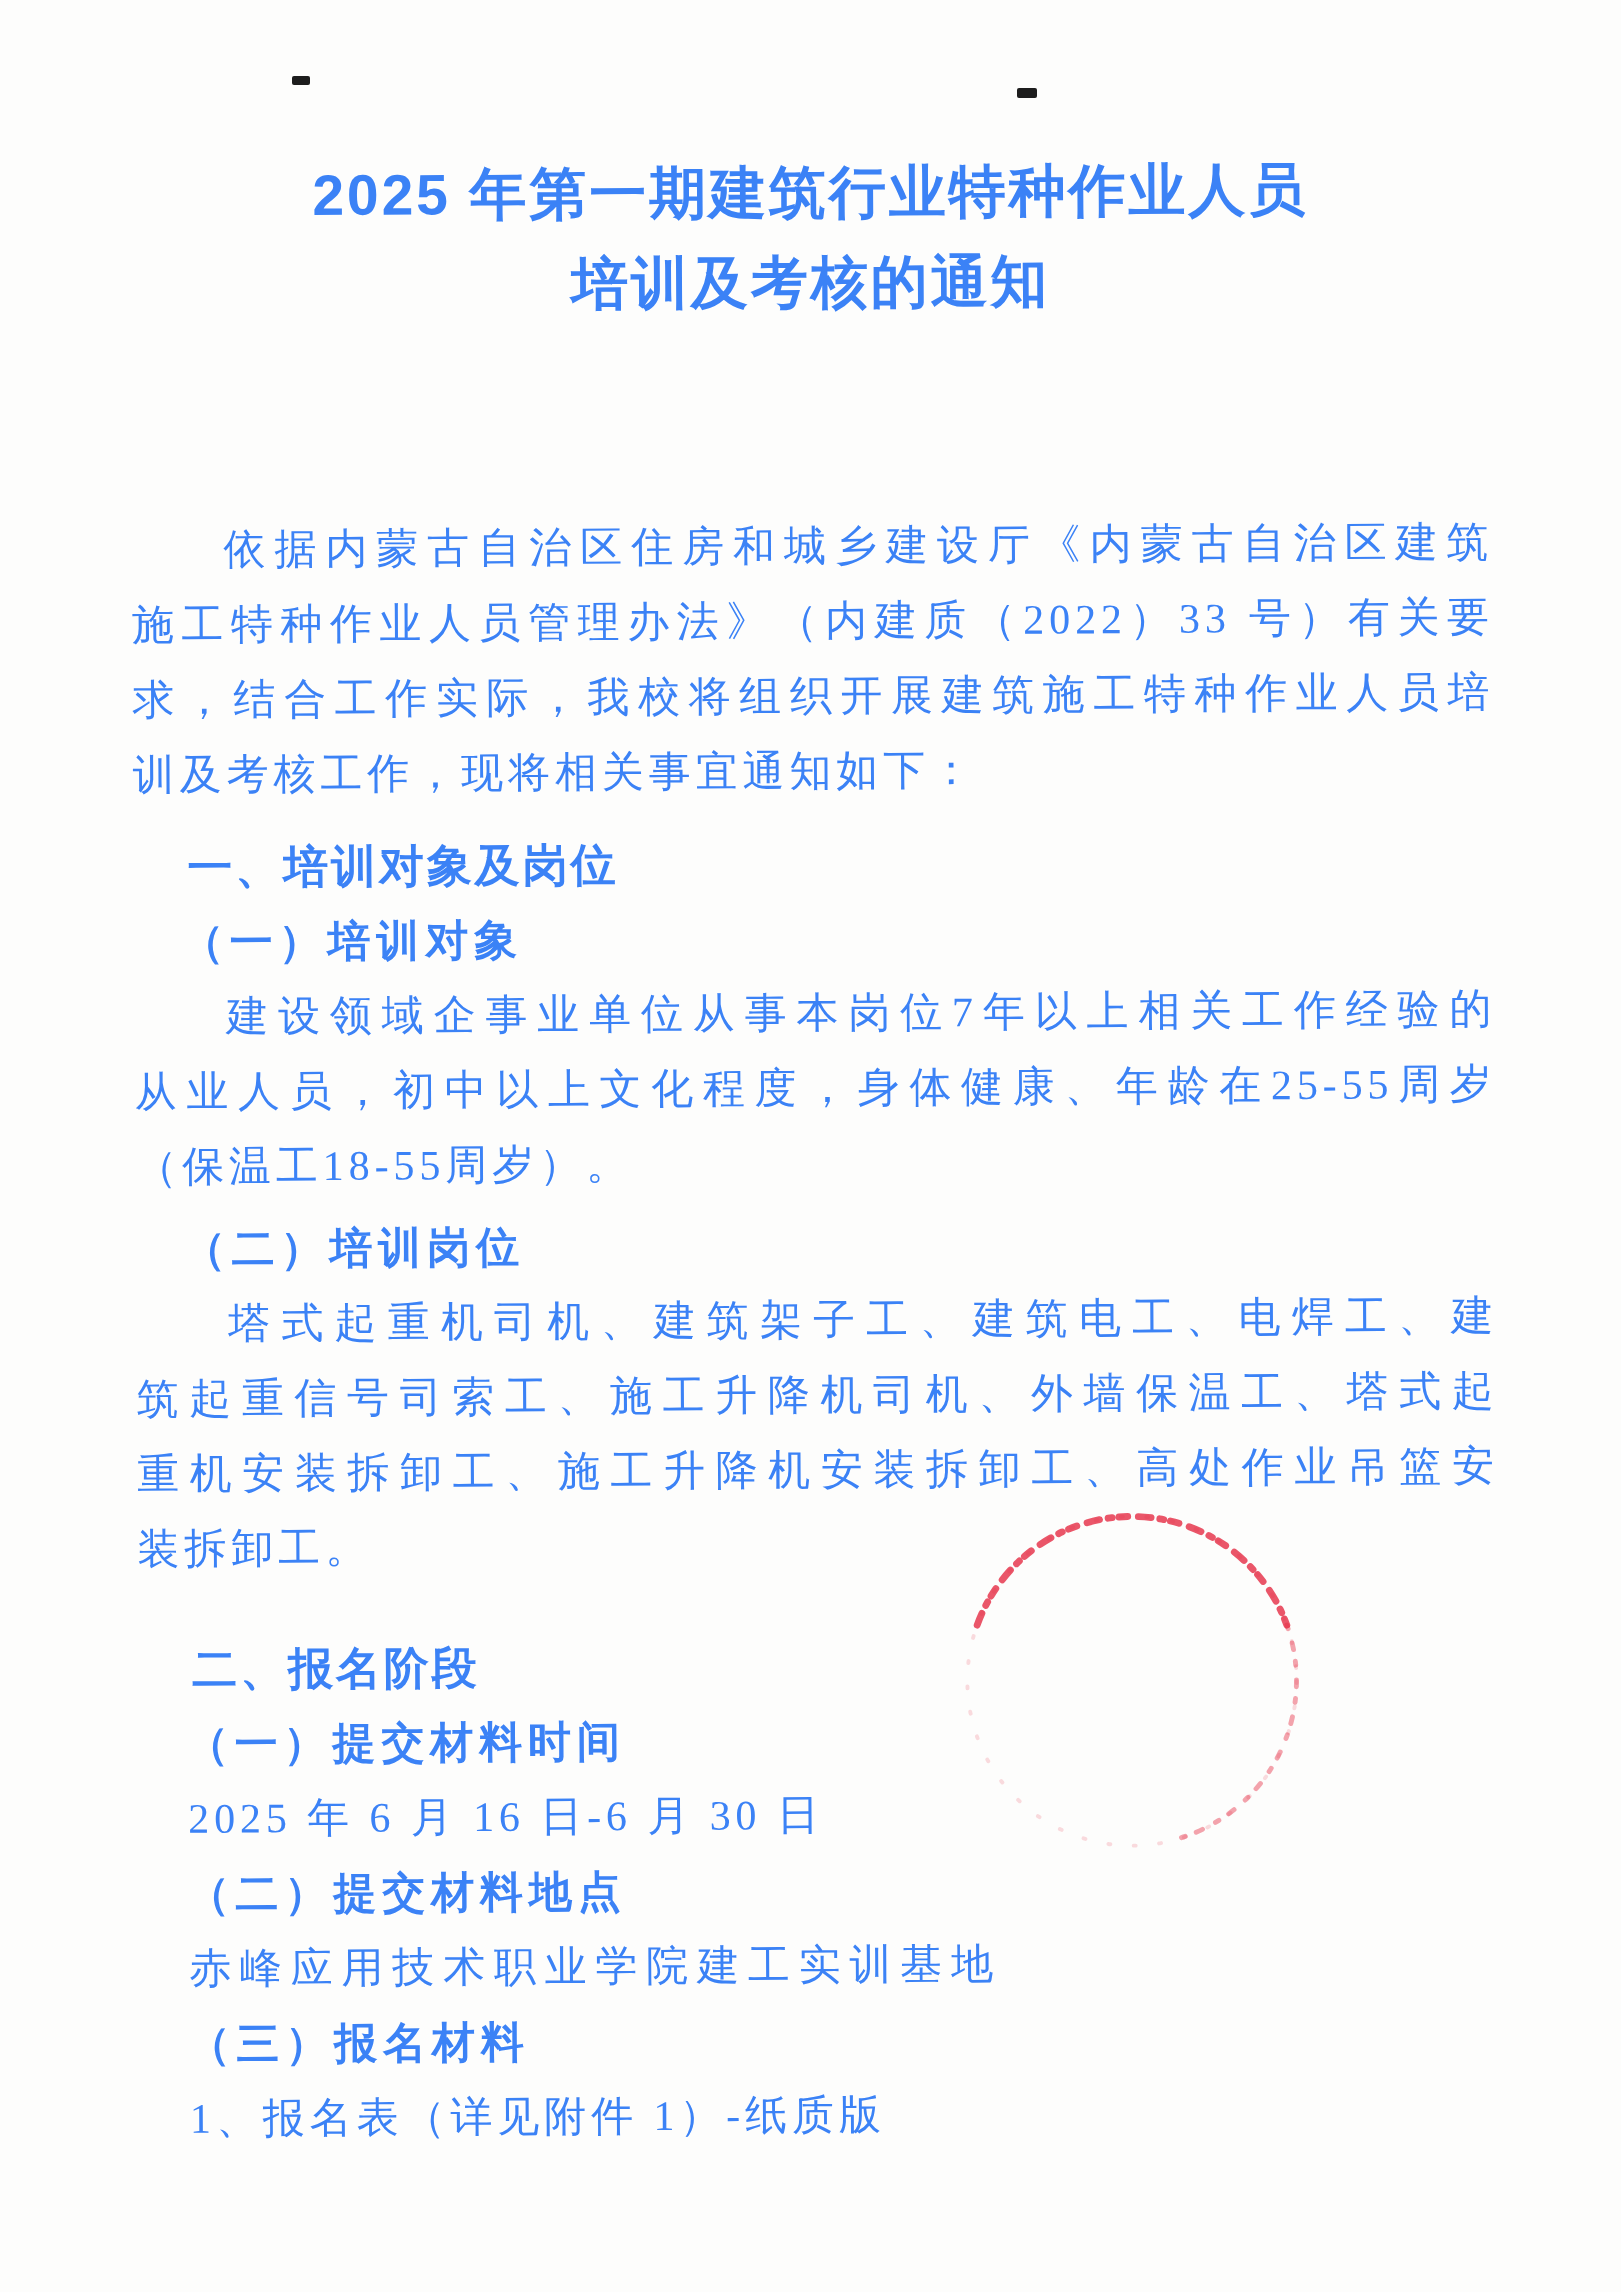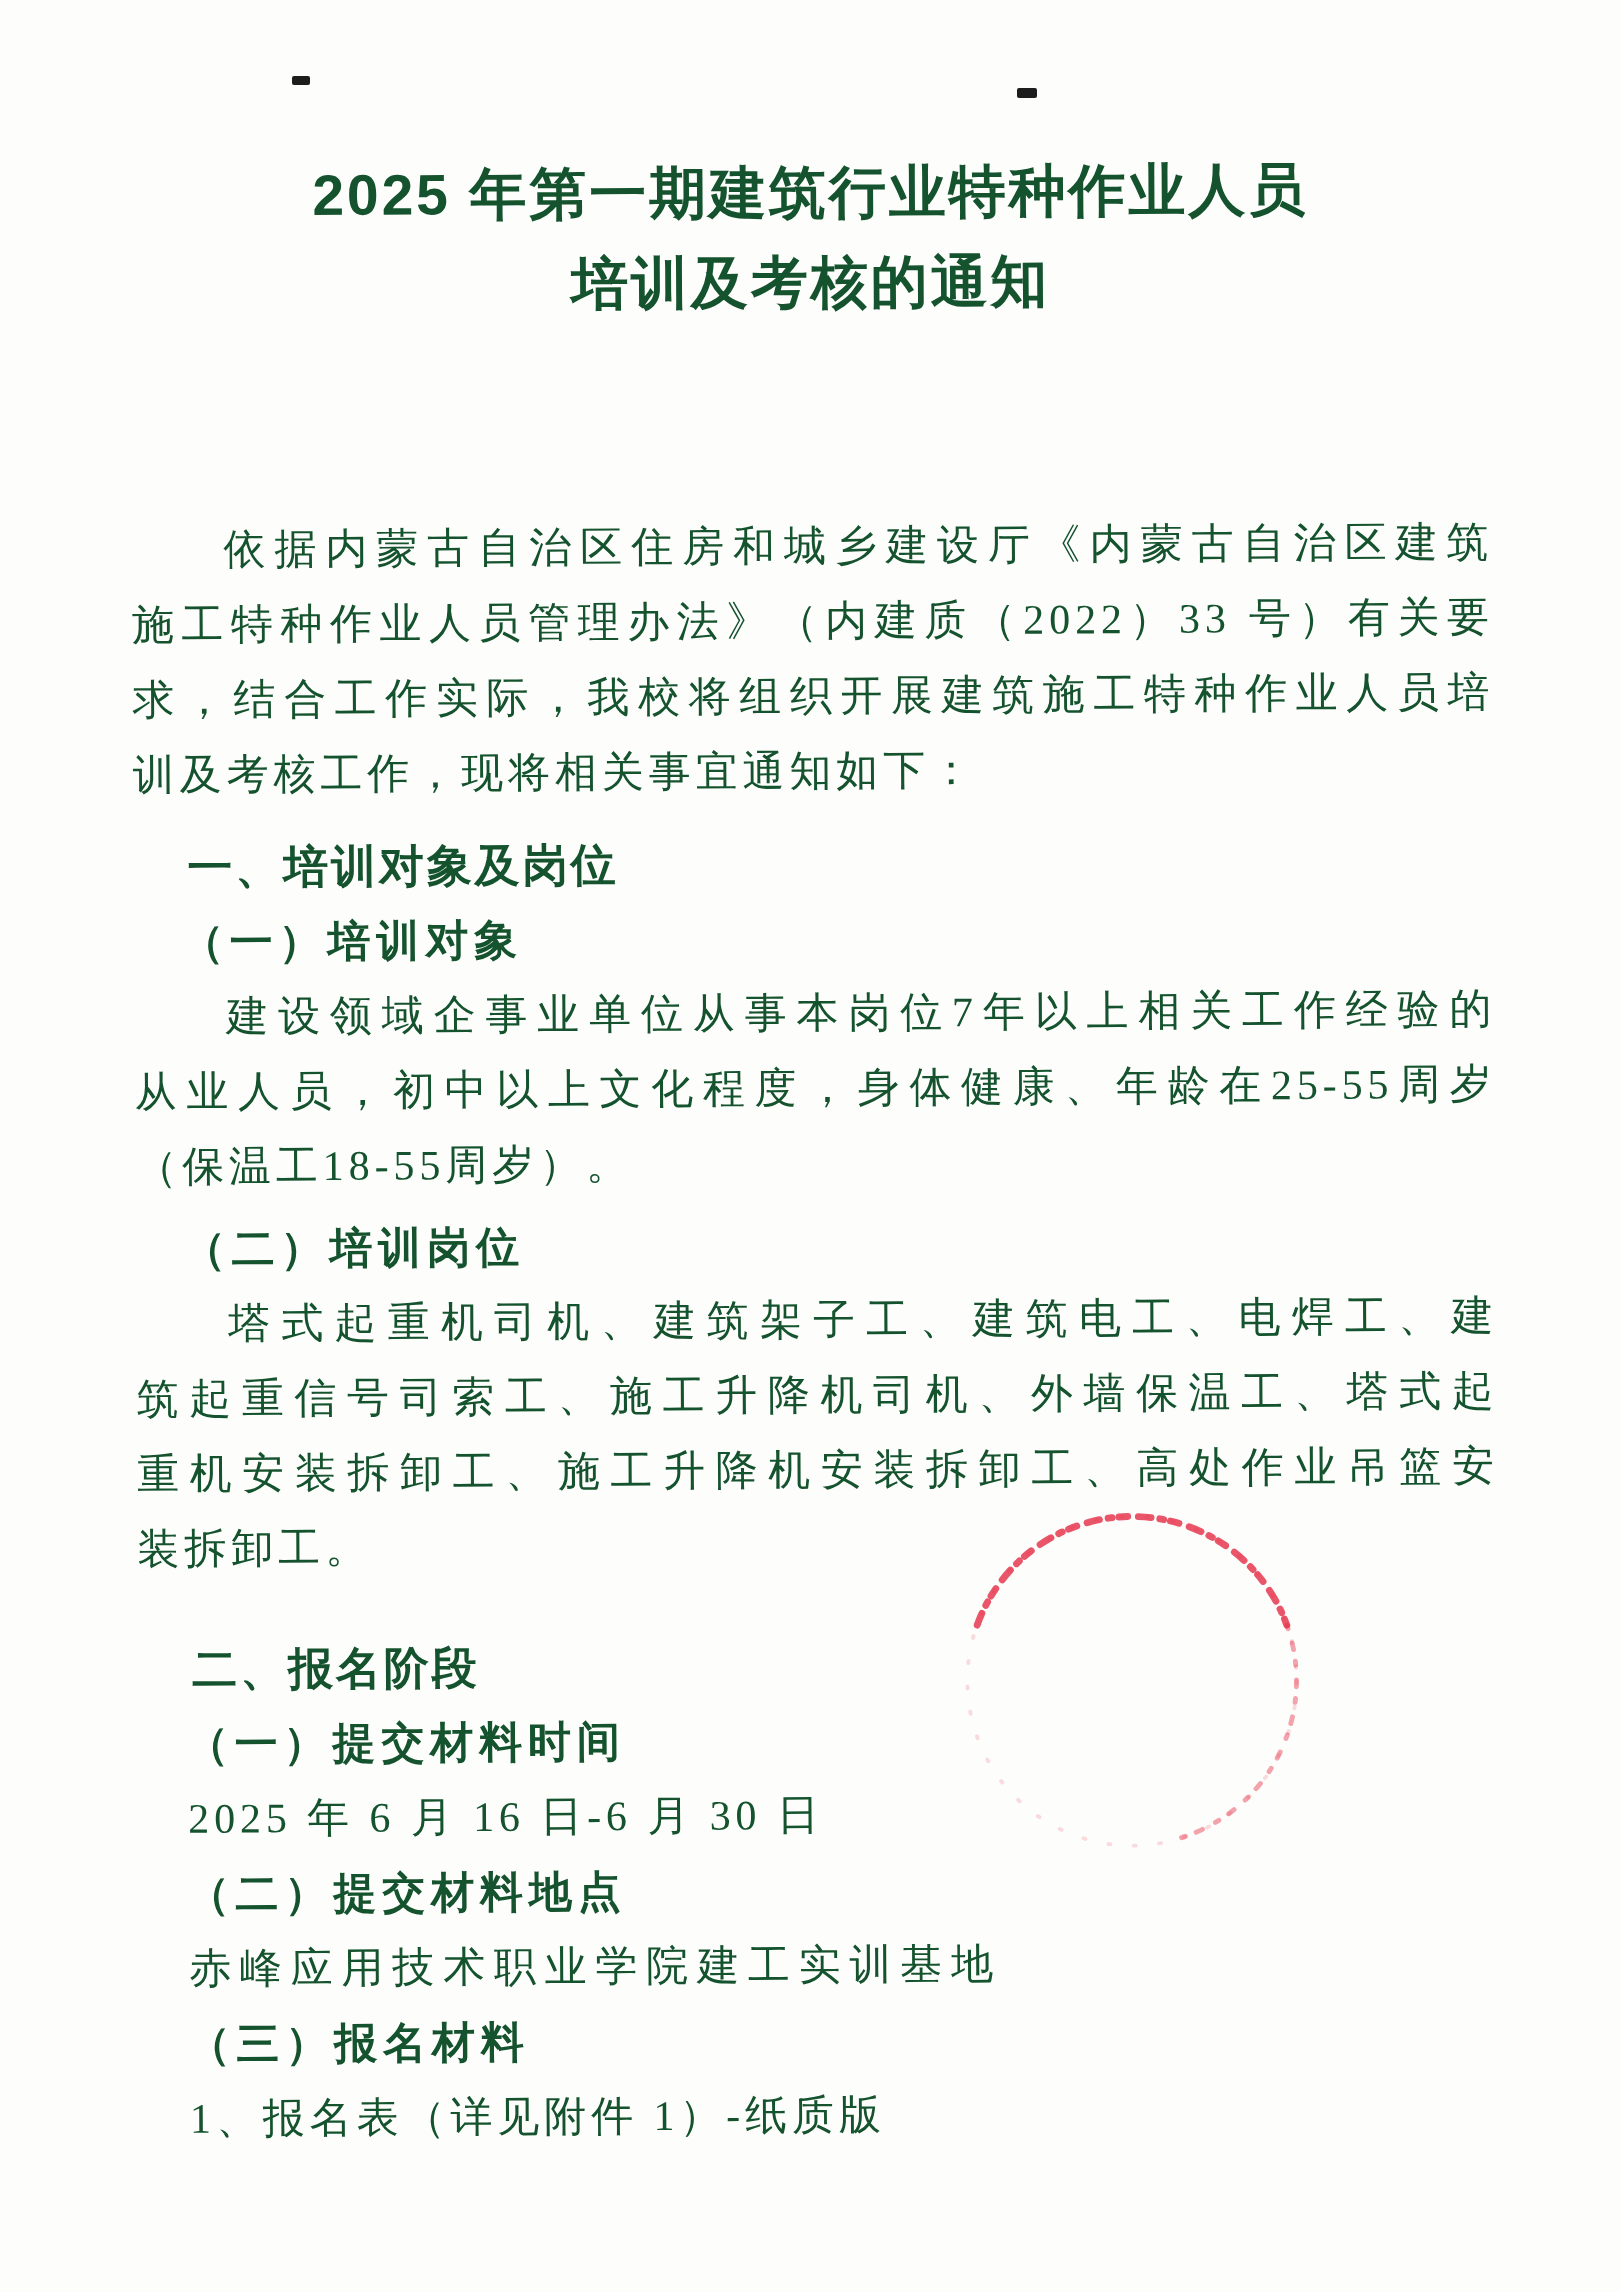--- a/index.html
+++ b/index.html
@@ -3,21 +3,21 @@
 <meta charset="utf-8">
 <style>
   html, body { margin: 0; padding: 0; }
   body { background: #e9e9e9; }
   .page {
     position: relative;
     width: 1621px;
     height: 2293px;
     background: #fdfdfc;
     overflow: hidden;
-    color: #14532d;
+    color: #3b82f6;
   }
   .sheet {
     position: absolute;
     left: 132px;
     top: 0;
     width: 1362px;
     transform: rotate(-0.35deg);
     transform-origin: 50% 30%;
   }
   .title {

